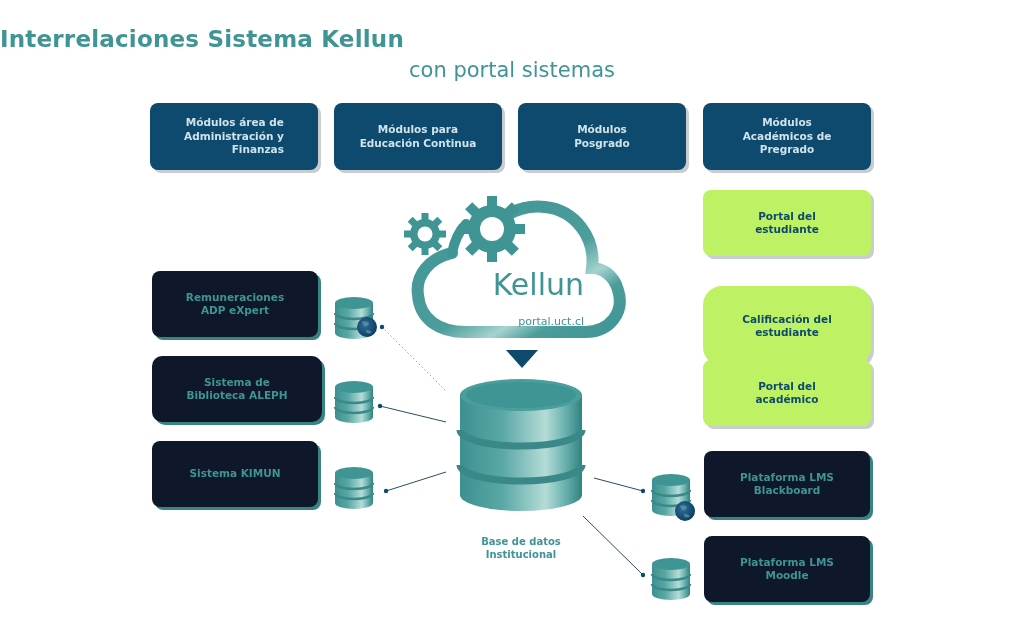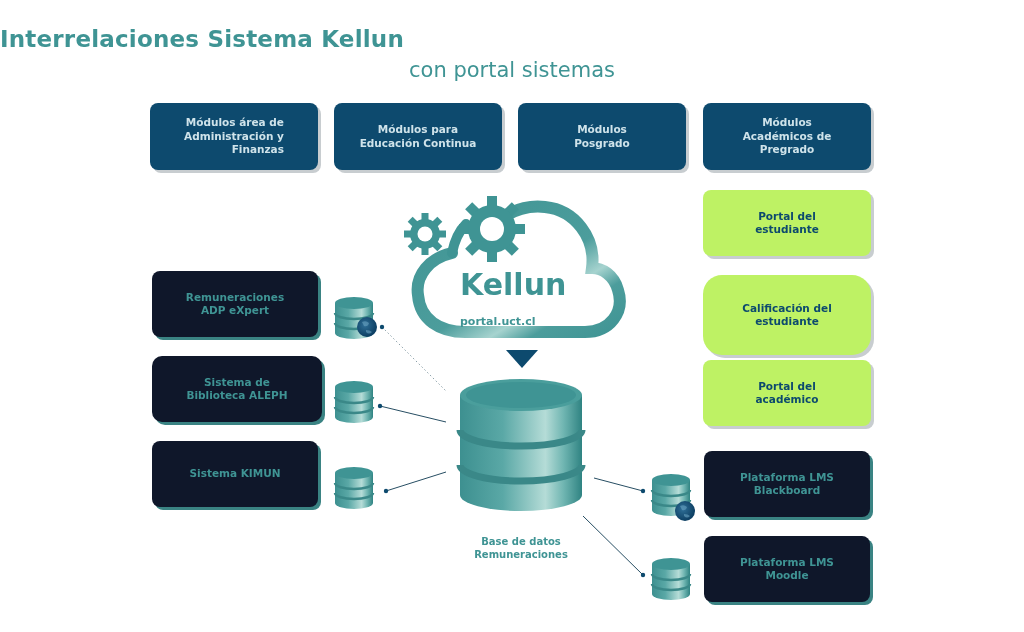--- a/index.html
+++ b/index.html
@@ -11,42 +11,42 @@
               font-size:21px; color:#3f9494; font-weight:normal; }
   .box { position:absolute; border-radius:8px; display:flex; align-items:center;
          justify-content:center; text-align:center; font-weight:bold; font-size:10.5px;
          line-height:13.5px; box-sizing:border-box; padding:0 10px; white-space:pre-line; }
   .navy { background:#0d4a6e; color:#cfe3ea; box-shadow:3px 3px 0 #c8cdd0; }
   .teal { background:#bef264; color:#0d4a6e; box-shadow:3px 3px 0 #c8cdd0; }
   .light { background:#0f172a; color:#3f9494; box-shadow:3px 3px 0 #3a8383; }
   .lbl-db { position:absolute; text-align:center; font-weight:bold; font-size:10px;
             line-height:13px; color:#3f9494; white-space:pre-line; }
   svg.overlay { position:absolute; left:0; top:0; }
-  .kellun-text { position:absolute; font-weight:bold; color:#3f9494; text-align:left; }
+  .kellun-text { position:absolute; font-weight:normal; color:#3f9494; text-align:right; }
 </style>
 </head>
 <body>
 
 <div class="title">Interrelaciones Sistema Kellun</div>
 <div class="subtitle">con portal sistemas</div>
 
 <div class="box navy" style="left:150px;top:103px;width:168px;height:67px;text-align:right;">Módulos área de
 Administración y
 Finanzas</div>
 <div class="box navy" style="left:334px;top:103px;width:168px;height:67px;">Módulos para
 Educación Continua</div>
 <div class="box navy" style="left:518px;top:103px;width:168px;height:67px;">Módulos
 Posgrado</div>
 <div class="box navy" style="left:703px;top:103px;width:168px;height:67px;">Módulos
 Académicos de
 Pregrado</div>
 
 <div class="box teal" style="left:703px;top:190px;width:168px;height:66px;">Portal del
 estudiante</div>
-<div class="box teal" style="left:703px;top:275px;width:168px;height:80px;border-radius:19px;">Calificación del
+<div class="box teal" style="left:703px;top:286px;width:168px;height:80px;border-radius:19px;">Calificación del
 estudiante</div>
 <div class="box teal" style="left:703px;top:360px;width:168px;height:66px;">Portal del
 académico</div>
 
 <div class="box light" style="left:152px;top:271px;width:166px;height:66px;">Remuneraciones
 ADP eXpert</div>
 <div class="box light" style="left:152px;top:356px;width:170px;height:66px;border-radius:10px;">Sistema de
 Biblioteca ALEPH</div>
 <div class="box light" style="left:152px;top:441px;width:166px;height:66px;">Sistema KIMUN</div>
 
@@ -175,13 +175,13 @@
     <path d="M -19 10 A 19 6 0 0 0 19 10" fill="none" stroke="#3a8888" stroke-width="2.5"></path>
     <path d="M -19 20 A 19 6 0 0 0 19 20" fill="none" stroke="#3a8888" stroke-width="2.5"></path>
     <ellipse rx="19" ry="6" fill="#3f9494"></ellipse>
   </g>
 </svg>
 
 <div class="kellun-text" style="left:460px;top:268px;width:124px;font-size:30px;line-height:34px;">Kellun</div>
 <div class="kellun-text" style="left:460px;top:315px;width:124px;font-size:11px;line-height:14px;">portal.uct.cl</div>
 
 <div class="lbl-db" style="left:461px;top:535px;width:120px;">Base de datos
-Remuneraciones</div>
+Institucional</div>
 
 </body></html>

